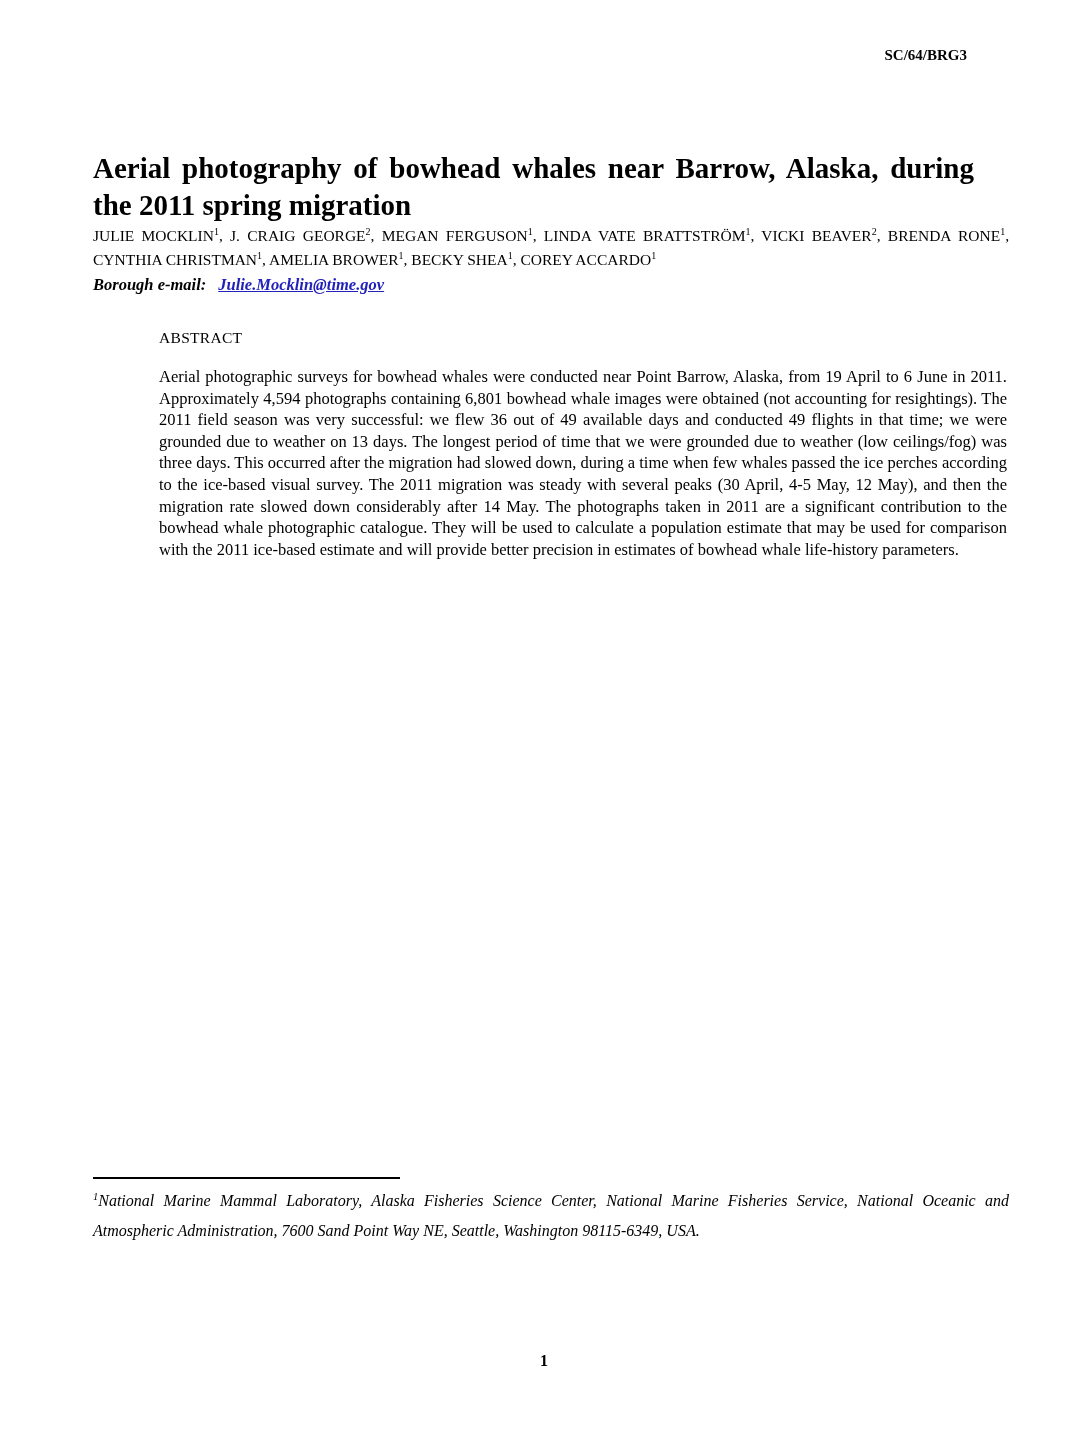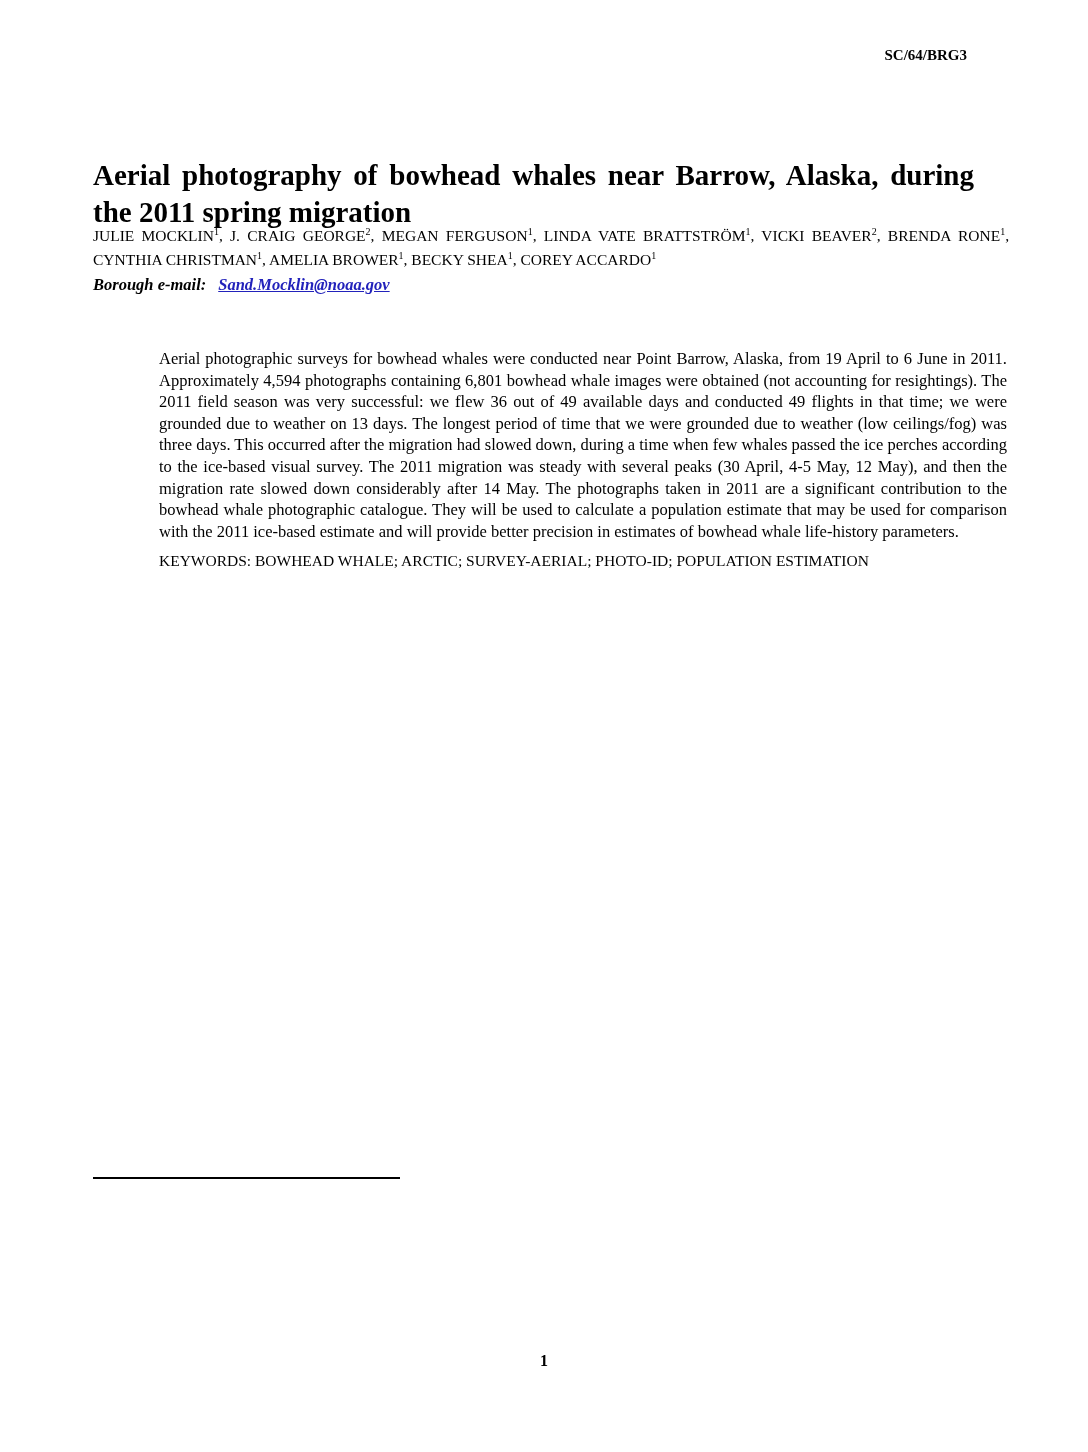--- a/index.html
+++ b/index.html
@@ -18,21 +18,21 @@
   .doc-code {
     position: absolute;
     top: 47px;
     right: 121px;
     font-size: 15px;
     font-weight: bold;
   }
   .paper-title {
     position: absolute;
     left: 93px;
-    top: 138px;
+    top: 131px;
     width: 881px;
     font-size: 29px;
     font-weight: bold;
     line-height: 37px;
     text-align: justify;
   }
   .authors-line {
     position: absolute;
     left: 93px;
     top: 224px;
@@ -123,25 +123,26 @@
 </head>
 <body>
 
 <div class="doc-code">SC/64/BRG3</div>
 
 <h1 class="paper-title">Aerial photography of bowhead whales near Barrow, Alaska, during the 2011 spring migration</h1>
 
 <div class="authors-line"><span>JULIE MOCKLIN</span><sup>1</sup>, <span>J. CRAIG GEORGE</span><sup>2</sup>, <span>MEGAN FERGUSON</span><sup>1</sup>, <span>LINDA VATE BRATTSTRÖM</span><sup>1</sup>, <span>VICKI BEAVER</span><sup>2</sup>, <span>BRENDA RONE</span><sup>1</sup>, <span>CYNTHIA CHRISTMAN</span><sup>1</sup>, <span>AMELIA BROWER</span><sup>1</sup>, <span>BECKY SHEA</span><sup>1</sup>, <span>COREY ACCARDO</span><sup>1</sup></div>
 
 <div class="contact-line">
-  <span>Borough e-mail:</span><a class="email-link">Sand.Mocklin@noaa.gov</a>
+  <span>Borough e-mail:</span><a class="email-link">Julie.Mocklin@time.gov</a>
 </div>
 
 <div class="abstract-section">
+  <div class="abstract-heading">ABSTRACT</div>
   <div class="abstract-body">Aerial photographic surveys for bowhead whales were conducted near Point Barrow, Alaska, from 19 April to 6 June in 2011. Approximately 4,594 photographs containing 6,801 bowhead whale images were obtained (not accounting for resightings). The 2011 field season was very successful: we flew 36 out of 49 available days and conducted 49 flights in that time; we were grounded due to weather on 13 days. The longest period of time that we were grounded due to weather (low ceilings/fog) was three days. This occurred after the migration had slowed down, during a time when few whales passed the ice perches according to the ice-based visual survey. The 2011 migration was steady with several peaks (30 April, 4-5 May, 12 May), and then the migration rate slowed down considerably after 14 May. The photographs taken in 2011 are a significant contribution to the bowhead whale photographic catalogue. They will be used to calculate a population estimate that may be used for comparison with the 2011 ice-based estimate and will provide better precision in estimates of bowhead whale life-history parameters.</div>
-  <div class="keywords-line">KEYWORDS: BOWHEAD WHALE; ARCTIC; SURVEY-AERIAL; PHOTO-ID; POPULATION ESTIMATION</div>
 </div>
 
 <div class="footnotes">
   <div class="fn-rule"></div>
+<div class="footnote fn-0"><sup>1</sup><span>National Marine Mammal Laboratory, Alaska Fisheries Science Center, National Marine Fisheries Service, National Oceanic and Atmospheric Administration, 7600 Sand Point Way NE, Seattle, Washington 98115-6349, USA.</span></div>
   </div>
 
 <div class="page-number">1</div>
 
 </body></html>

